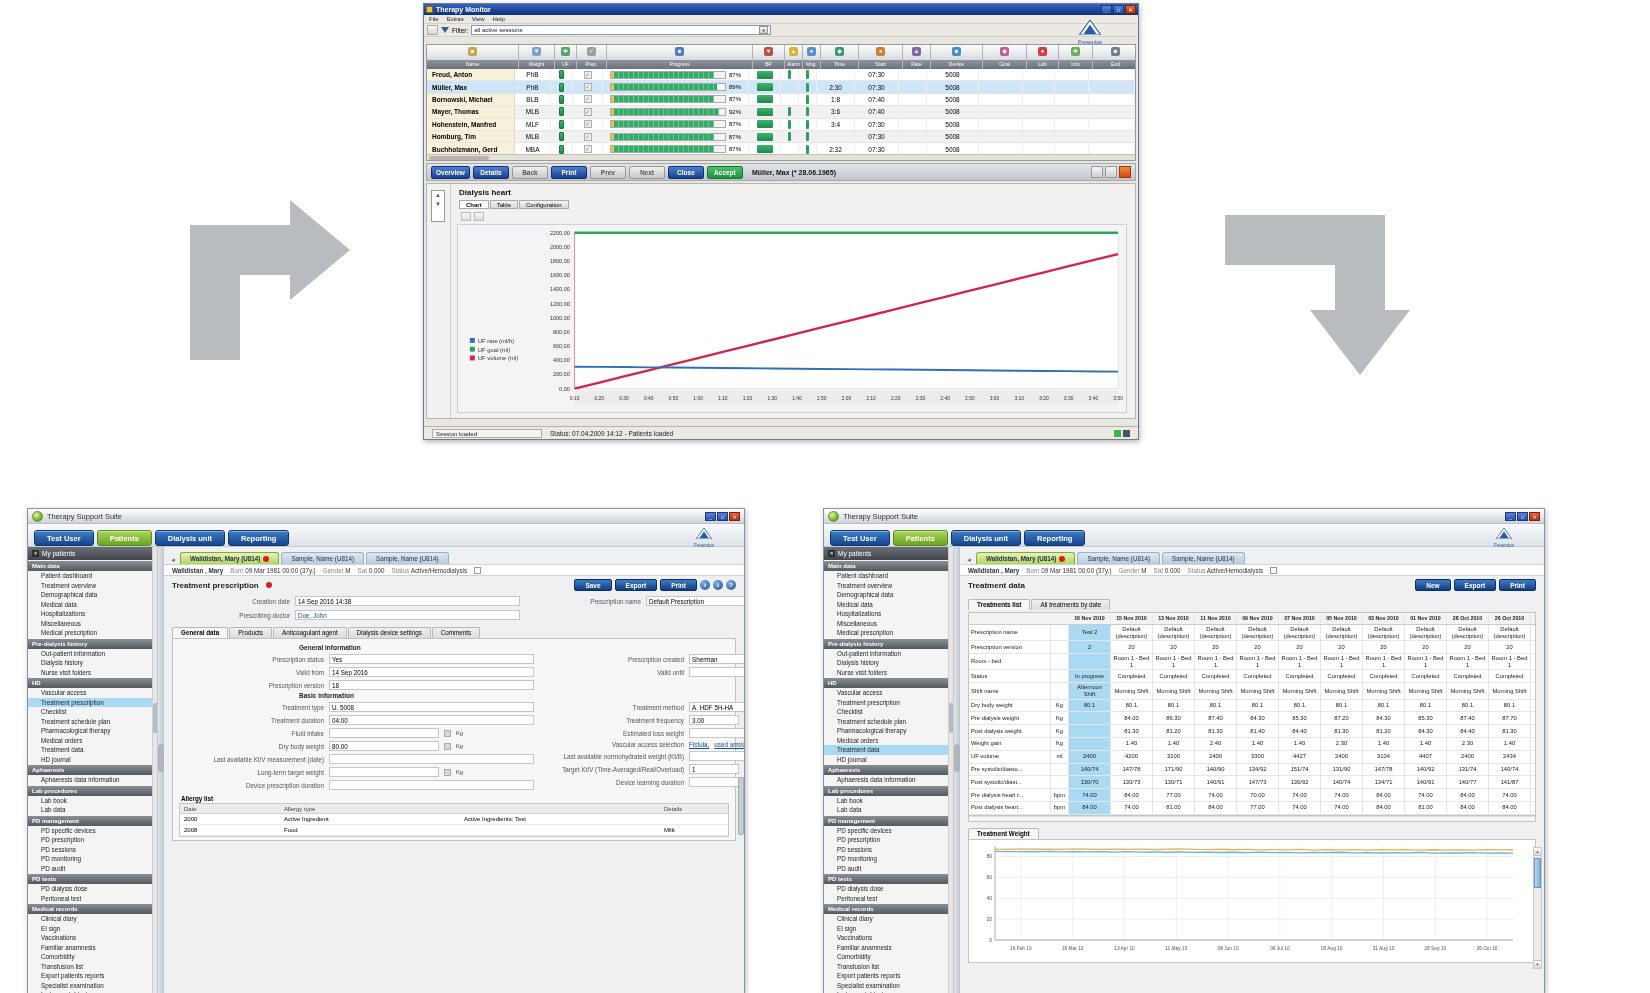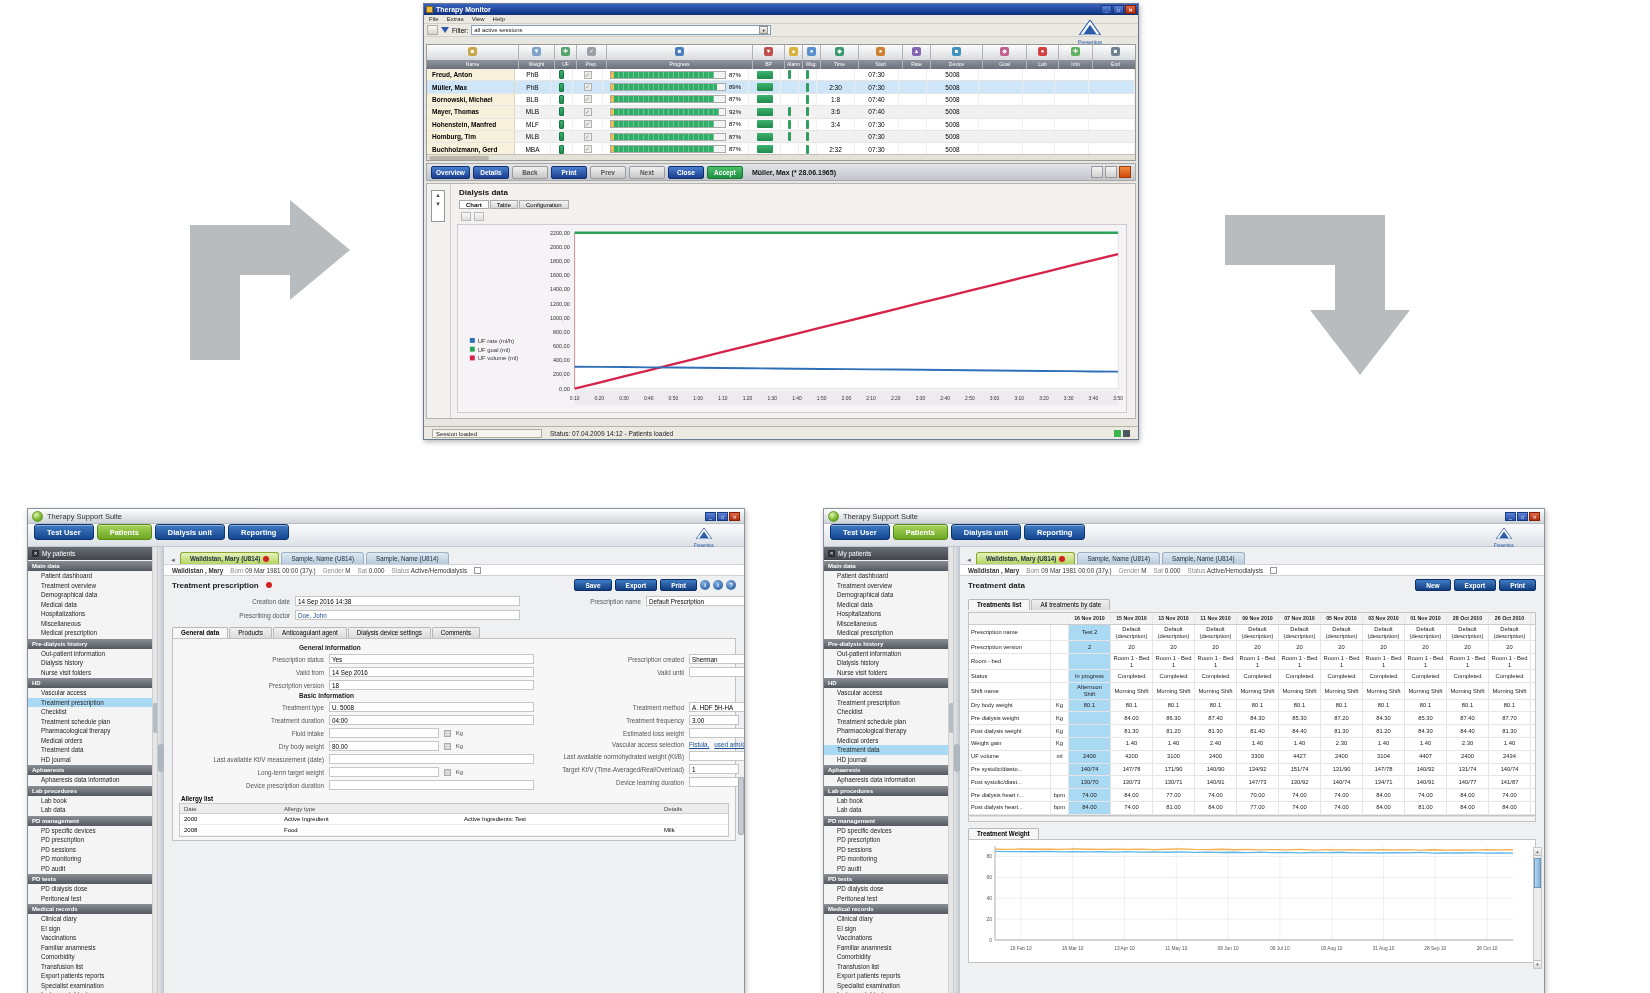--- a/index.html
+++ b/index.html
@@ -69,21 +69,21 @@
 .tm-status{position:absolute;left:0;right:0;bottom:0;height:13px;background:#ece9e2;border-top:1px solid #b8b4aa;display:flex;align-items:center;font-size:6.5px;gap:8px;padding:0 8px;color:#222}
 .statbox{width:110px;height:9px;border:1px solid #b0aca2;background:#f6f4ee;padding-left:3px;line-height:8px;font-size:6px}
 .statled{margin-left:auto;display:flex;gap:2px}
 .led{width:7px;height:7px}.led.g{background:#3cb54a}.led.d{background:#4a5560}
 
 .tss{border:1px solid #8a949e;background:#eef0f2}
 #tssL{left:27px;top:508px;width:718px;height:485px}
 #tssR{left:823px;top:508px;width:722px;height:485px}
 .tss-title{height:15px;background:linear-gradient(#fefefe,#cfd4da);display:flex;align-items:center;padding:0 4px;font-size:7.5px;color:#333;border-bottom:1px solid #b8bec6}
 .orb{width:11px;height:11px;border-radius:50%;background:radial-gradient(circle at 35% 30%,#e2f4b0,#7ab52e 60%,#4e8a12);border:1px solid #629a20;margin-right:4px}
-.tss-nav{height:23px;background:linear-gradient(#fafbfc,#dde2e8);display:flex;align-items:flex-start;gap:3px;padding:0 6px;border-bottom:1px solid #c2c8d0;position:relative}
+.tss-nav{height:23px;background:linear-gradient(#fafbfc,#dde2e8);display:flex;align-items:flex-end;gap:3px;padding:0 6px;border-bottom:1px solid #c2c8d0;position:relative}
 .navbtn{height:16px;border-radius:3px;color:#fff;font-weight:bold;font-size:7.5px;line-height:15px;padding:0 12px;box-shadow:inset 0 1px 0 rgba(255,255,255,.4)}
 .navbtn.blue{background:linear-gradient(#3f7cc4,#14468e);border:1px solid #0e3570}
 .navbtn.green{background:linear-gradient(#a8d35c,#6ba620);border:1px solid #578a16}
 .tss-brand{position:absolute;right:8px;top:1px;text-align:center;width:64px}
 .tss-brand .brandtxt{font-size:4.5px}
 .tss-body{display:flex;height:447px}
 .sb{width:130px;background:#f4f4f4;border-right:1px solid #c8c8c8;overflow:hidden;position:relative}
 .sb-head{height:13px;background:linear-gradient(#6a6f75,#42464c);color:#fff;display:flex;align-items:center;padding:0 4px;font-size:6.5px;gap:3px}
 .sb-x{width:7px;height:7px;background:#2a2e33;color:#fff;font-size:5px;line-height:7px;text-align:center}
 .sb-sec{height:10px;background:linear-gradient(#8a8f96,#54595f);color:#fff;font-weight:bold;display:flex;align-items:center;padding:0 4px;font-size:6px;margin-top:1px;white-space:nowrap;overflow:hidden}
@@ -565,21 +565,21 @@
           <span class="endbox"></span>
           <span class="endbox red"></span>
         </span>
       </div>
     <div class="tm-dial" id="tmDial">
         <div class="dial-rail">
           <div class="rail-box">▲
 ▼</div>
         </div>
         <div class="dial-main">
-          <div class="dial-title">Dialysis data</div>
+          <div class="dial-title">Dialysis heart</div>
           <div class="dial-tabs">
             <span class="dtab act">Chart</span>
             <span class="dtab">Table</span>
             <span class="dtab">Configuration</span>
           </div>
           <div class="dial-tools">
             <span class="toolico"></span>
             <span class="toolico"></span>
           </div>
           <div class="chartwrap">

